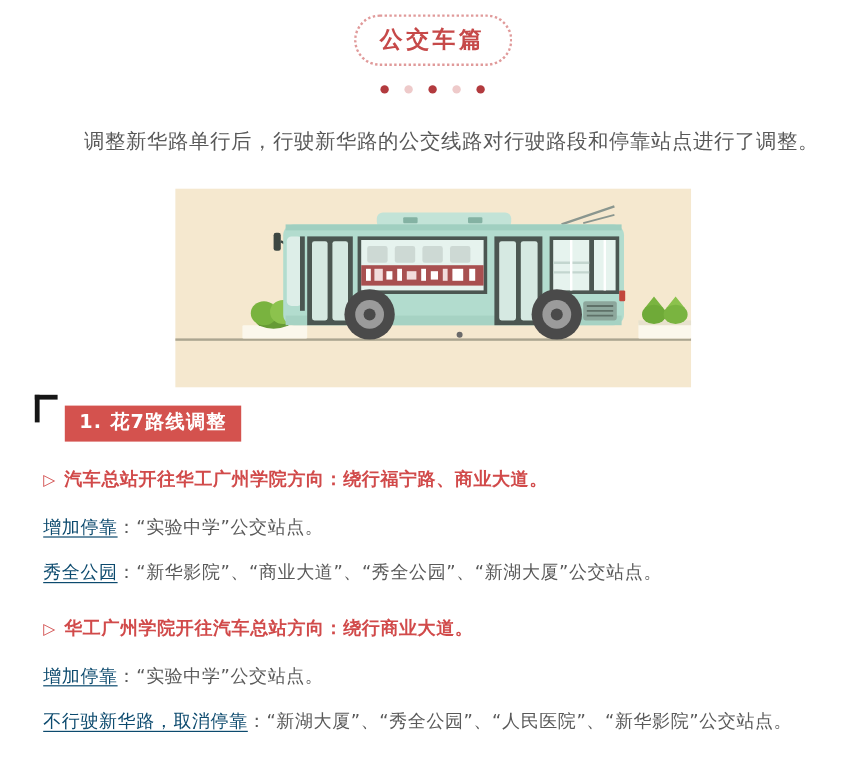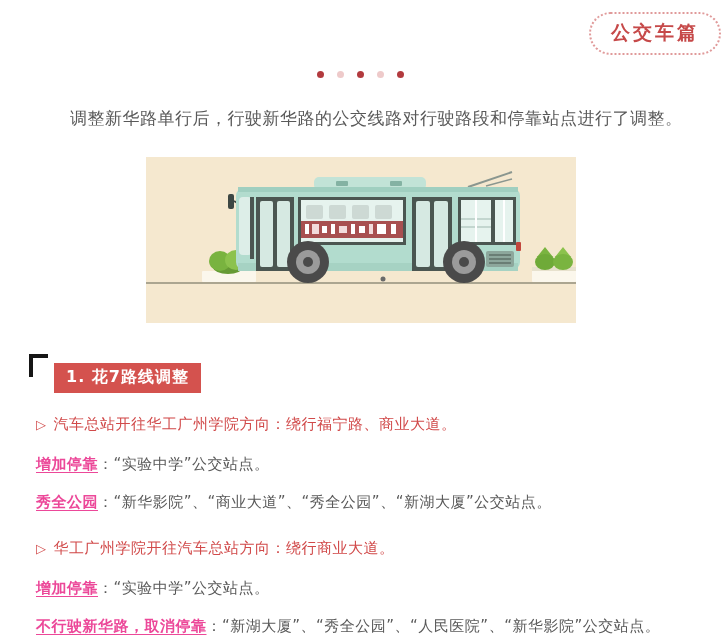--- a/index.html
+++ b/index.html
@@ -1,61 +1,61 @@
 <!DOCTYPE html>
 <html><head>
 <meta charset="utf-8">
 <style>
   html,body{margin:0;padding:0;background:#ffffff;}
   .page{
     width:721px;height:635px;background:#ffffff;overflow:hidden;position:relative;
     font-family:"DejaVu Sans","Liberation Sans",sans-serif;
   }
   
-  .badge-row{text-align:right;padding-top:12px;}
+  .badge-row{text-align:center;padding-top:12px;}
   .badge{
     display:inline-block;border:2px dotted #e09a9a;border-radius:26px;
     padding:6px 20px 7px;color:#c64949;font-size:19px;font-weight:700;letter-spacing:3px;
   }
   
   .dots{text-align:center;margin-top:15px;height:8px;line-height:8px;}
   .dot{display:inline-block;width:7px;height:7px;border-radius:50%;margin:0 4px;vertical-align:middle;}
   .dot.dark{background:#b23a3e;}
   .dot.light{background:#eecaca;}
   
   .intro{
     margin:28px 36px 0;color:#595959;font-size:17px;line-height:1.5;
     text-indent:2em;letter-spacing:0.5px;
   }
   
   .illustration{width:430px;height:166px;margin:25px auto 0;}
   
-  .route-title-wrap{position:relative;margin:40px 36px 0;height:30px;padding-left:18px;}
+  .route-title-wrap{position:relative;margin:15px 36px 0;height:30px;padding-left:18px;}
   .corner-bracket{
     position:absolute;left:-7px;top:-9px;width:15px;height:19px;
     border-left:4px solid #161616;border-top:4px solid #161616;
   }
   .route-title{
     position:relative;display:inline-block;background:#d4524e;color:#ffffff;
     font-weight:700;font-size:16px;padding:4px 12px 5px;letter-spacing:1px;
   }
   
   .direction-heading{
-    margin:20px 36px 0;color:#d14a4a;font-weight:400;font-size:15px;
+    margin:20px 36px 0;color:#d14a4a;font-weight:700;font-size:15px;
     letter-spacing:0.5px;line-height:1.5;
   }
   .direction-heading.second{margin-top:20px;}
   .direction-heading .marker{font-size:13px;margin-right:7px;}
   
   .stop-line{
     margin:10px 36px 0;color:#595959;font-size:15px;line-height:1.85;letter-spacing:0.5px;
   }
   .stop-line.first{margin-top:16px;}
   .stop-label{
-    font-weight:700;color:#ec4899;text-decoration:underline;text-underline-offset:3px;
+    font-weight:400;color:#0c4a6e;text-decoration:underline;text-underline-offset:3px;
   }
 </style>
 </head>
 <body>
 
 <div class="page">
 
   <div class="badge-row">
     <div class="badge">
       <span>公交车篇</span>

